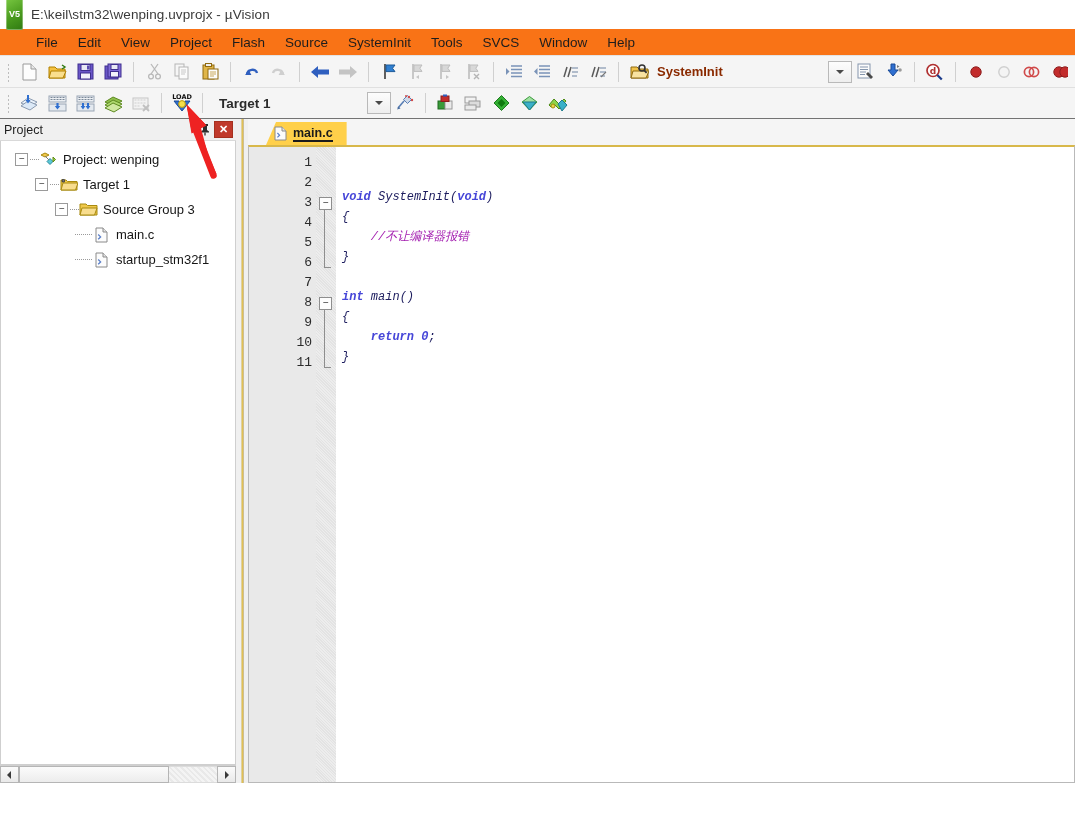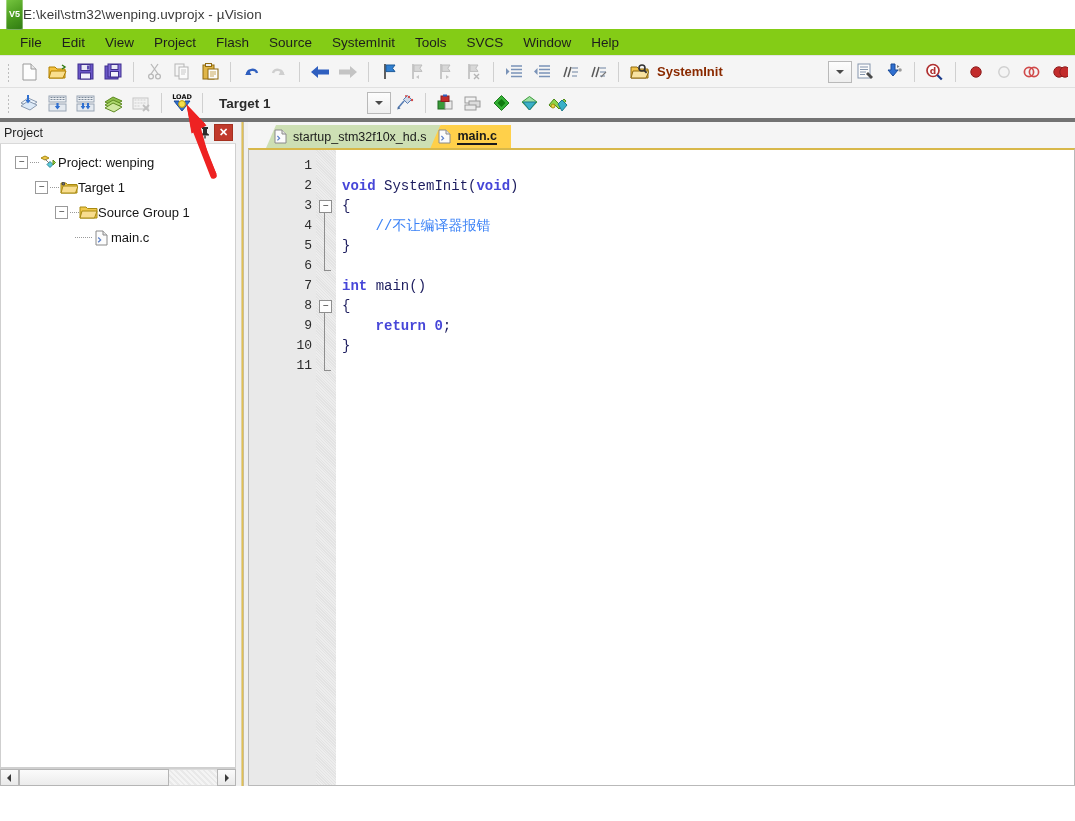--- a/index.html
+++ b/index.html
@@ -17,37 +17,37 @@
     padding-left:6px;border-bottom:1px solid #ffffff;
   }
   .appicon{
     width:17px;height:32px;border-radius:2px;
     background:linear-gradient(150deg,#7ac943 0%,#4a9b1e 55%,#2f7a12 100%);
     display:flex;align-items:center;justify-content:center;
     color:#ffffff;font-size:9px;font-weight:bold;line-height:1;
     font-family:"Liberation Sans",sans-serif;flex:0 0 auto;
     box-shadow:inset 0 0 0 1px rgba(255,255,255,.35);
   }
-  .titletext{font-size:13.5px;color:#3a3a3a;letter-spacing:.1px;}
+  .titletext{margin-left:8px;font-size:13.5px;color:#3a3a3a;letter-spacing:.1px;}
 
   
   .menubar{
-    height:26px;background:#84cc16;display:flex;align-items:center;
-    padding-left:10px;border-bottom:1px solid #e3e3e3;
+    height:26px;background:#f97316;display:flex;align-items:center;
+    padding-left:26px;border-bottom:1px solid #e3e3e3;
   }
   .menuitem{
     font-size:13.5px;color:#1d1d1d;padding:2px 10px;cursor:default;white-space:nowrap;
   }
 
   
   .toolbar{
     height:31px;background:#f5f5f5;display:flex;align-items:center;
     border-bottom:1px solid #e0e0e0;padding-left:2px;
   }
-  .toolbar.row2{height:30px;border-bottom:4px solid #737373;}
+  .toolbar.row2{height:30px;border-bottom:1px solid #737373;}
   .grip{
     width:7px;height:20px;margin:0 3px;flex:0 0 auto;
     background-image:radial-gradient(#bdbdbd 40%,transparent 41%);
     background-size:3px 4px;background-position:2px 1px;background-repeat:repeat-y;
   }
   .tb-sep{width:1px;height:20px;background:#d0d0d0;margin:0 6px;flex:0 0 auto;}
   .tbtn{
     width:26px;height:24px;display:flex;align-items:center;justify-content:center;
     flex:0 0 auto;border:1px solid transparent;border-radius:2px;cursor:default;
   }
@@ -90,21 +90,21 @@
   }
   .tnode{display:flex;align-items:center;height:25px;white-space:nowrap;cursor:default;}
   .tnode .ind{flex:0 0 auto;}
   .expander{
     width:11px;height:11px;border:1px solid #9a9a9a;background:#ffffff;
     display:flex;align-items:center;justify-content:center;flex:0 0 auto;margin-right:2px;
     font-size:10px;line-height:1;color:#3a3a3a;font-family:"Liberation Mono",monospace;
   }
   .dots{width:9px;height:1px;border-top:1px dotted #9a9a9a;flex:0 0 auto;}
   .ticon{width:19px;height:17px;flex:0 0 auto;display:flex;align-items:center;justify-content:center;}
-  .tlabel{font-size:13px;color:#161616;}
+  .tlabel{font-size:13px;color:#161616;margin-left:5px;}
   .hscroll{
     height:17px;background:#f0f0f0;border-top:1px solid #d0d0d0;display:flex;align-items:center;
   }
   .hs-btn{
     width:17px;height:15px;background:linear-gradient(#fbfbfb,#e9e9e9);border:1px solid #b5b5b5;
     display:flex;align-items:center;justify-content:center;flex:0 0 auto;cursor:default;
   }
   .hs-track{flex:1 1 auto;height:15px;background:
       repeating-linear-gradient(45deg,#f4f4f4 0 2px,#e9e9e9 2px 4px);border-top:1px solid #dcdcdc;border-bottom:1px solid #dcdcdc;}
   .hs-thumb{
@@ -150,29 +150,29 @@
     background:repeating-linear-gradient(45deg,#ededed 0 1px,#e3e3e3 1px 2px);
   }
   .foldbox{
     position:absolute;left:3px;width:11px;height:11px;border:1px solid #8e8e8e;background:#fdfdfd;
     display:flex;align-items:center;justify-content:center;font-size:10px;line-height:1;color:#333;
     font-family:"Liberation Mono",monospace;z-index:2;
   }
   .foldline{position:absolute;left:8px;width:1px;background:#8e8e8e;}
   .foldend{position:absolute;left:8px;width:7px;height:1px;background:#8e8e8e;}
   .code{
-    flex:1 1 auto;padding-top:6px;padding-left:6px;background:#ffffff;min-width:0;
-    font-family:"Liberation Mono","DejaVu Sans Mono",monospace;font-size:14px;
+    flex:1 1 auto;padding-top:20px;padding-left:6px;background:#ffffff;min-width:0;
+    font-family:"Liberation Mono","DejaVu Sans Mono",monospace;font-size:12px;font-style:italic;
   }
   .code .row{height:20px;line-height:20px;white-space:pre;}
   .kw{color:#4646d8;font-weight:bold;}
   .ident{color:#1c1c5e;}
   .punct{color:#1c1c5e;}
   .num{color:#4646d8;font-weight:bold;}
-  .cmt{color:#3b82f6;}
+  .cmt{color:#a21caf;}
 
   
   .annot{position:absolute;left:0;top:0;width:1075px;height:821px;pointer-events:none;z-index:50;}
 </style>
 </head>
 <body>
 
 <div class="app">
 
   <div class="titlebar">
@@ -569,36 +569,48 @@
         <div class="tnode">
           <div class="ind" style="width:48px"></div>
           <div class="expander">−</div>
           <div class="dots"></div>
           <div class="ticon">
             <svg width="19" height="15" viewBox="0 0 19 15">
                 <path d="M1 2h6l1.5 1.5H18V13H1z" fill="#f0c84a" stroke="#a88a10"></path>
                 <path d="M3 6h15l-2.5 7H1z" fill="#f8dd8e" stroke="#a88a10"></path>
               </svg>
           </div>
-          <div class="tlabel">Source Group 1</div>
+          <div class="tlabel">Source Group 3</div>
         </div>
 
         <div class="tnode">
           <div class="ind" style="width:68px"></div>
           <div class="dots" style="width:17px"></div>
           <div class="ticon">
             <svg width="15" height="16" viewBox="0 0 15 16">
                 <path d="M2 1h7l4 4v10H2z" fill="#fcfcfc" stroke="#8a8a8a"></path>
                 <path d="M9 1v4h4" fill="#e4e4e4" stroke="#8a8a8a"></path>
                 <path d="M4.2 7.5l2.4 2.4-2.4 2.4" fill="none" stroke="#5a7fc8" stroke-width="1.3"></path>
               </svg>
           </div>
           <div class="tlabel">main.c</div>
         </div>
 
+        <div class="tnode">
+          <div class="ind" style="width:68px"></div>
+          <div class="dots" style="width:17px"></div>
+          <div class="ticon">
+            <svg width="15" height="16" viewBox="0 0 15 16">
+                <path d="M2 1h7l4 4v10H2z" fill="#fcfcfc" stroke="#8a8a8a"></path>
+                <path d="M9 1v4h4" fill="#e4e4e4" stroke="#8a8a8a"></path>
+                <path d="M4.2 7.5l2.4 2.4-2.4 2.4" fill="none" stroke="#5a7fc8" stroke-width="1.3"></path>
+              </svg>
+          </div>
+          <div class="tlabel">startup_stm32f1</div>
+        </div>
 
       </div>
 
       <div class="hscroll">
         <div class="hs-btn">
           <svg width="7" height="8" viewBox="0 0 7 8">
               <path d="M5 0L1 4l4 4z" fill="#3a3a3a"></path>
             </svg>
         </div>
         <div class="hs-thumb"></div>
@@ -608,30 +620,20 @@
               <path d="M2 0l4 4-4 4z" fill="#3a3a3a"></path>
             </svg>
         </div>
       </div>
     </div>
 
     <div class="splitter"></div>
 
     <div class="editor-pane">
       <div class="tabstrip">
-        <div class="tab inactive">
-          <div class="tab-icon">
-            <svg width="13" height="15" viewBox="0 0 13 15">
-                <path d="M1 1h7l4 4v9H1z" fill="#fbfbfb" stroke="#8a8a8a"></path>
-                <path d="M8 1v4h4" fill="#e4e4e4" stroke="#8a8a8a"></path>
-                <path d="M3.4 7l2.2 2.2-2.2 2.2" fill="none" stroke="#5a7fc8" stroke-width="1.2"></path>
-              </svg>
-          </div>
-          <div class="tab-text">startup_stm32f10x_hd.s</div>
-        </div>
         <div class="tab active">
           <div class="tab-icon">
             <svg width="13" height="15" viewBox="0 0 13 15">
                 <path d="M1 1h7l4 4v9H1z" fill="#fbfbfb" stroke="#8a8a8a"></path>
                 <path d="M8 1v4h4" fill="#e4e4e4" stroke="#8a8a8a"></path>
                 <path d="M3.4 7l2.2 2.2-2.2 2.2" fill="none" stroke="#5a7fc8" stroke-width="1.2"></path>
               </svg>
           </div>
           <div class="tab-text">main.c</div>
         </div>

